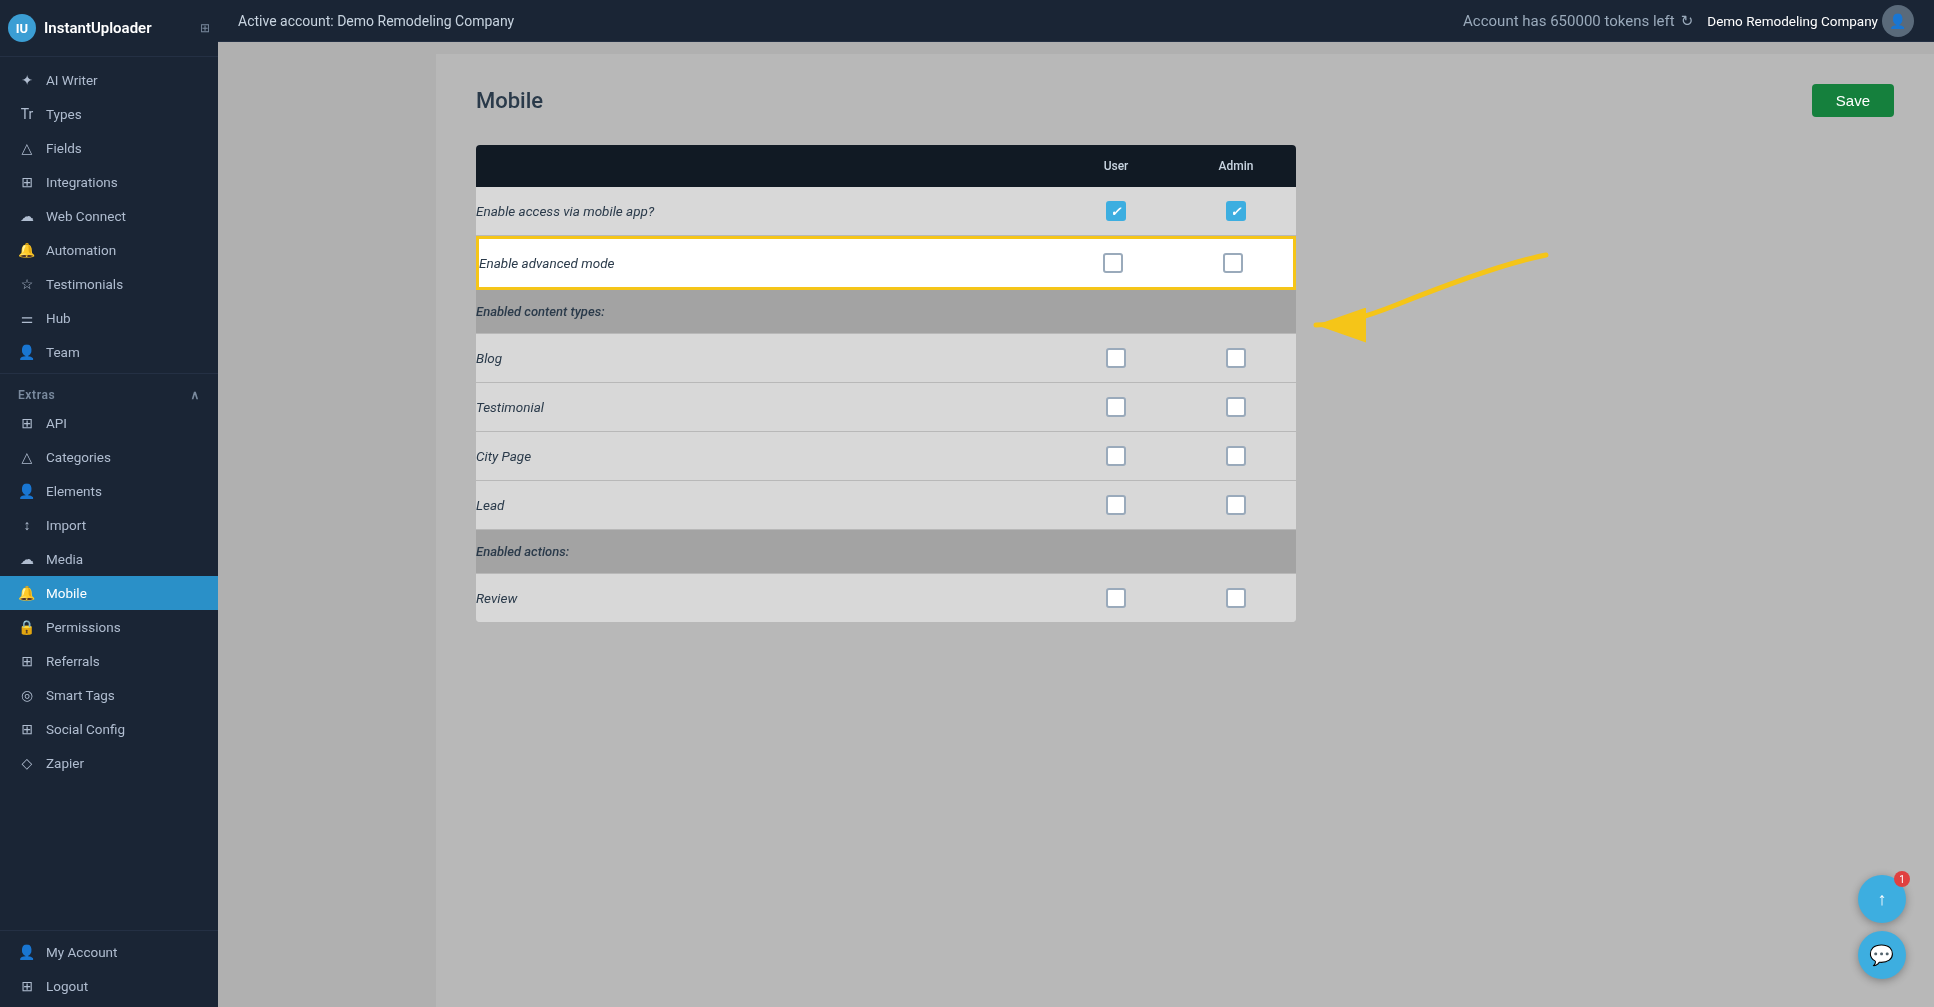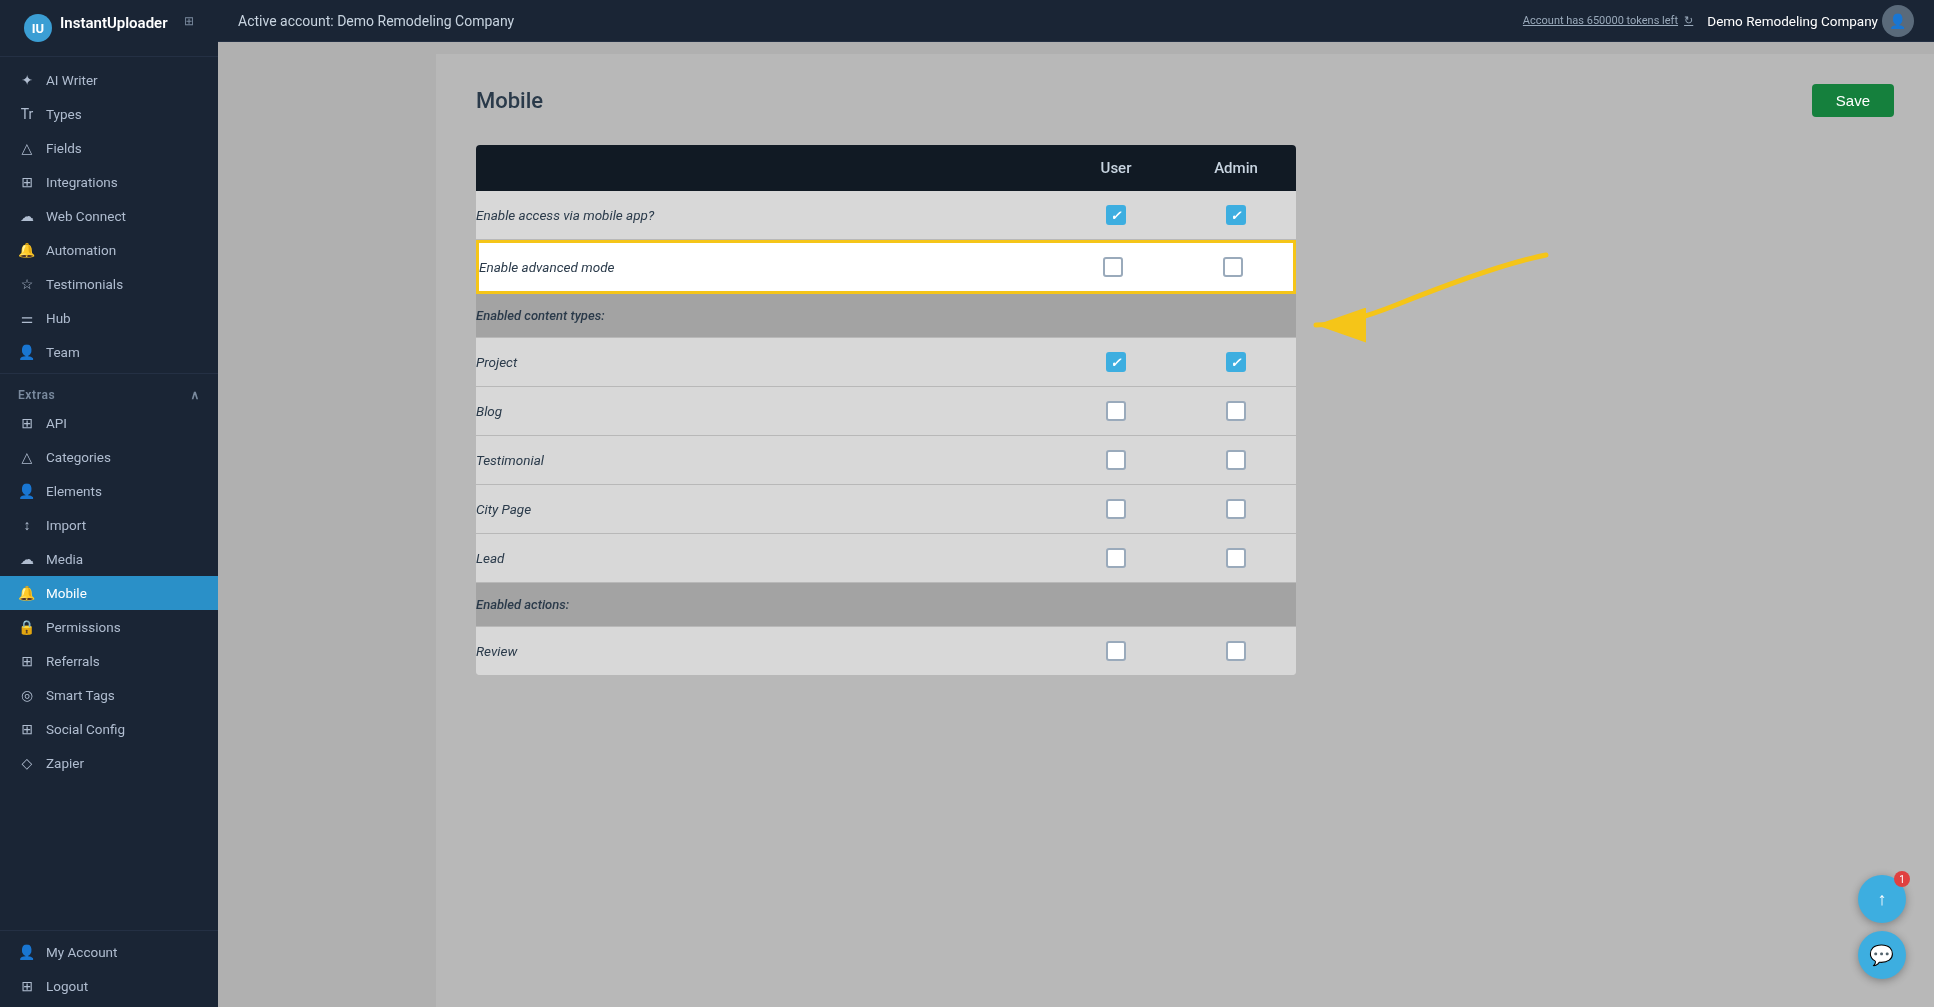--- a/index.html
+++ b/index.html
@@ -11,21 +11,22 @@
       min-width: 218px;
       background: #1a2535;
       display: flex;
       flex-direction: column;
       height: 100vh;
       overflow-y: auto;
       color: #cdd5e0;
     }
     .sidebar-logo {
       display: flex;
-      padding: 14px 24px;
+      align-items: center;
+      padding: 14px 8px;
       background: #1a2535;
       gap: 8px;
       border-bottom: 1px solid #243044;
     }
     .logo-icon {
       width: 28px; height: 28px;
       background: #3b9ed4;
       border-radius: 50%;
       display: flex; align-items: center; justify-content: center;
       color: white; font-size: 13px; font-weight: bold;
@@ -60,21 +61,21 @@
 
     
     .topbar {
       position: fixed; top: 0; left: 218px; right: 0;
       height: 42px; background: #1a2535;
       display: flex; align-items: center; padding: 0 20px;
       z-index: 100; border-bottom: 1px solid #243044;
     }
     .topbar-title { color: #c8d4e0; font-size: 14px; }
     .topbar-right { margin-left: auto; display: flex; align-items: center; gap: 14px; }
-    .topbar-tokens { color: #9aaabb; font-size: 11px; display: flex; align-items: center; gap: 6px; text-decoration: underline; }
+    .topbar-tokens { color: #9aaabb; font-size: 15px; display: flex; align-items: center; gap: 6px; }
     .topbar-account { display: flex; align-items: center; gap: 4px; color: white; font-size: 13.5px; }
     .avatar { width: 32px; height: 32px; border-radius: 50%; background: #5a6a7a; display: flex; align-items: center; justify-content: center; color: white; font-size: 14px; }
 
     
     .main {
       margin-left: 218px;
       margin-top: 54px;
       flex: 1;
       background: #b8b8b8;
       overflow-y: auto;
@@ -100,21 +101,21 @@
       max-width: 820px;
     }
     .table-header {
       background: #111a24;
       display: grid;
       grid-template-columns: 1fr 120px 120px;
       padding: 0;
     }
     .table-header-cell {
       padding: 14px 16px;
-      color: #c8d4e0; font-size: 15px; text-align: center; font-weight: 500;
+      color: #c8d4e0; font-size: 12px; text-align: center; font-weight: 500;
     }
     .table-header-cell:first-child { text-align: left; color: transparent; }
     .table-row {
       display: grid;
       grid-template-columns: 1fr 120px 120px;
       border-bottom: 1px solid #b8b8b8;
       background: #d8d8d8;
       align-items: center;
     }
     .table-row:last-child { border-bottom: none; }
@@ -339,29 +340,20 @@
           <div class="cb"></div>
         </div>
       </div>
 
       <div class="table-row section-header-row">
         <div class="table-cell section-label">Enabled content types:</div>
         <div class="table-cell"></div>
         <div class="table-cell"></div>
       </div>
 
-      <div class="table-row">
-        <div class="table-cell">Project</div>
-        <div class="table-cell center">
-          <div class="cb checked"></div>
-        </div>
-        <div class="table-cell center">
-          <div class="cb checked"></div>
-        </div>
-      </div>
 
       <div class="table-row">
         <div class="table-cell">Blog</div>
         <div class="table-cell center">
           <div class="cb"></div>
         </div>
         <div class="table-cell center">
           <div class="cb"></div>
         </div>
       </div>

